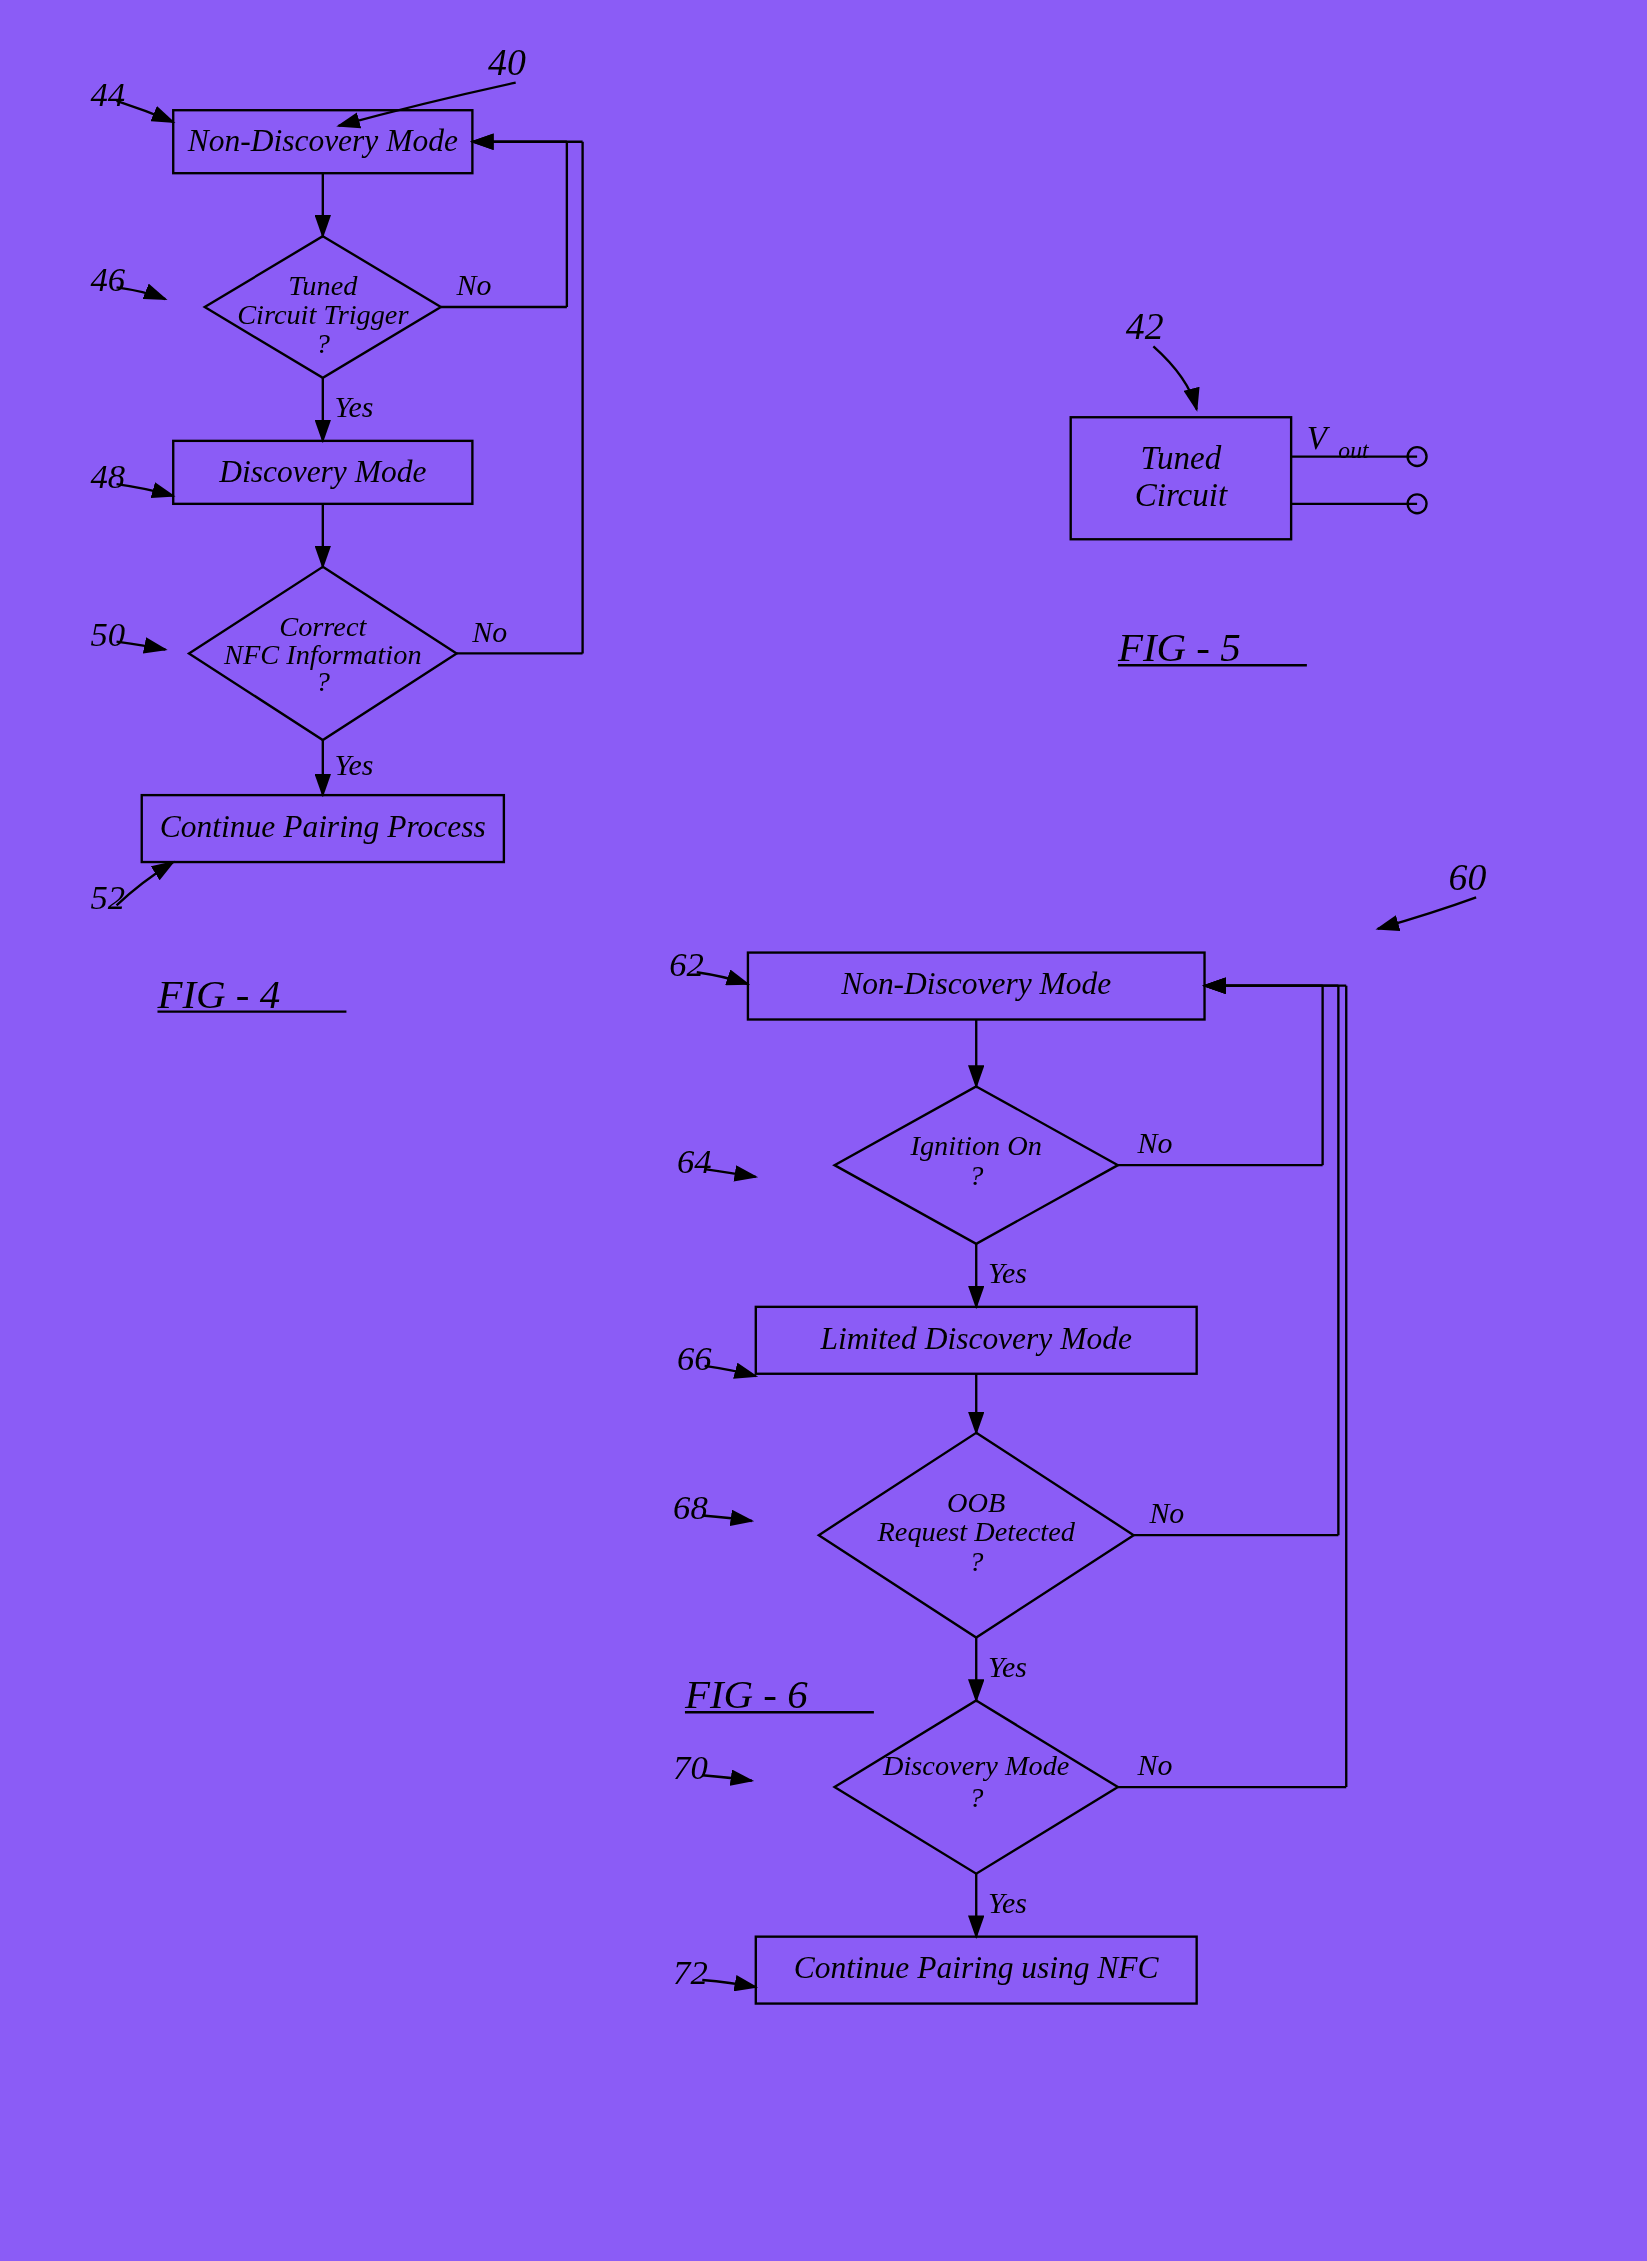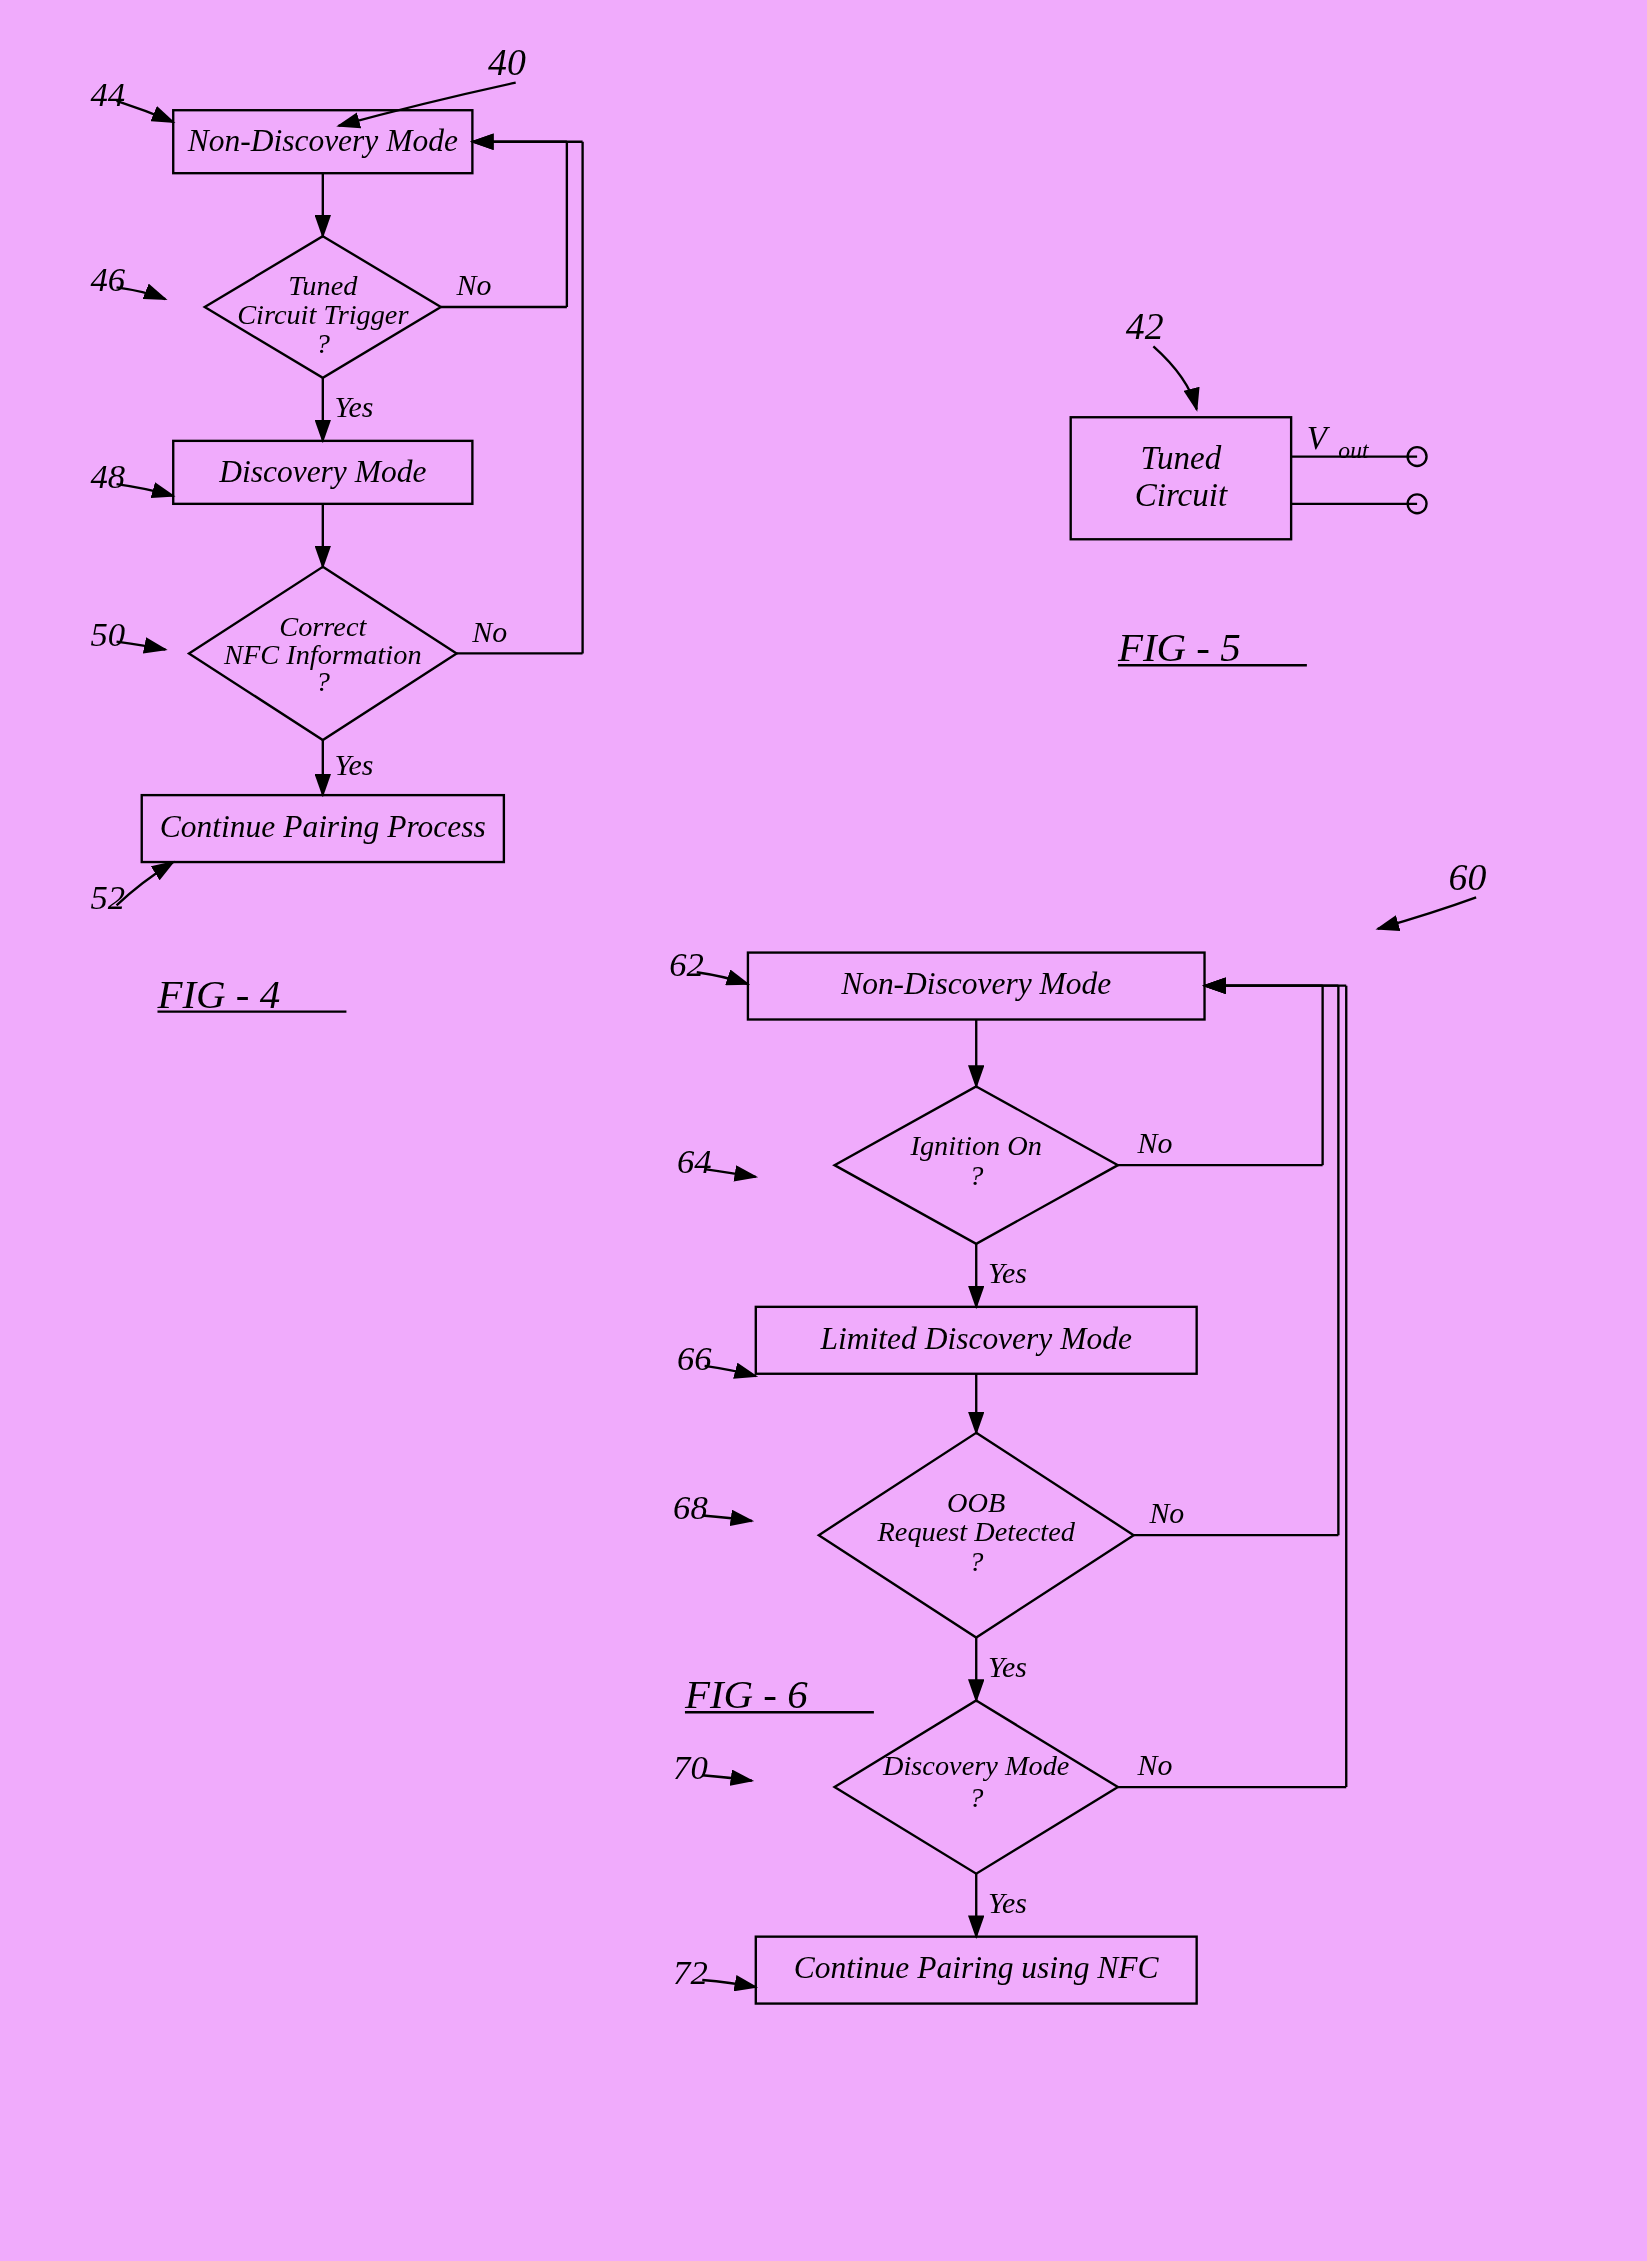--- a/index.html
+++ b/index.html
@@ -8,21 +8,21 @@
       font-family: 'Times New Roman', Times, serif;
       width: 1647px;
       min-height: 2261px;
       position: relative;
       overflow: hidden;
     }
     .page {
       width: 1647px;
       min-height: 2261px;
       position: relative;
-      background: #f0abfc;
+      background: #8b5cf6;
     }
     svg.diagram {
       position: absolute;
       top: 0; left: 0;
       width: 1647px;
       height: 2261px;
     }
     
   </style>
 </head>

